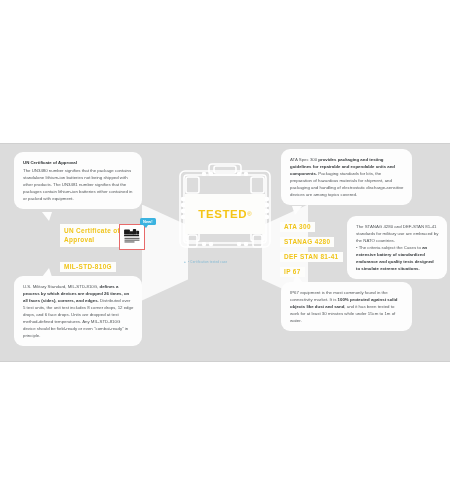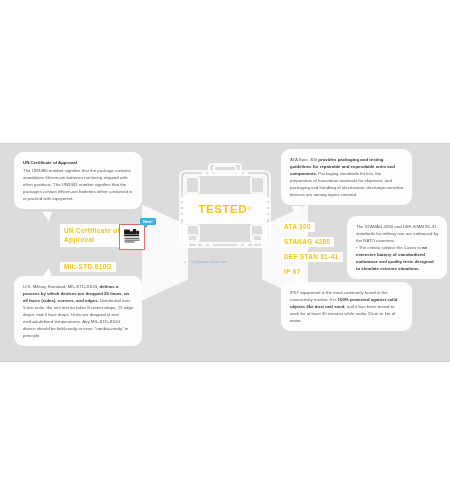--- a/index.html
+++ b/index.html
@@ -55,21 +55,21 @@
     width: 114px;
     height: 112px;
   }
   #case-svg { display:block; width:114px; height:96px; }
 
   #tested-plate {
     position: absolute;
     left: 17px;
     top: 33px;
     width: 80px;
-    height: 30px;
+    height: 40px;
     background: #fdfdfb;
     display: flex;
     align-items: center;
     justify-content: center;
   }
   #tested-plate span {
     font-size: 11.5px;
     font-weight: bold;
     letter-spacing: .6px;
     color: #f5c518;

